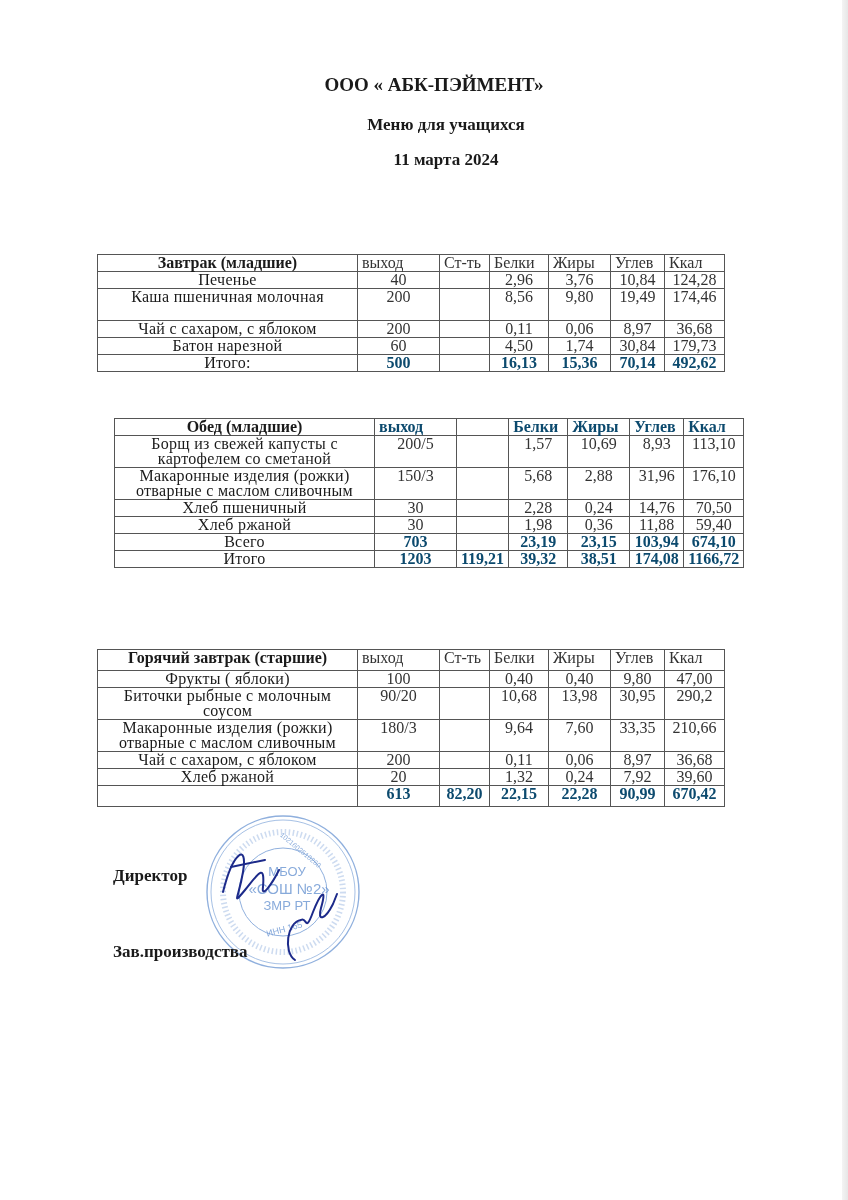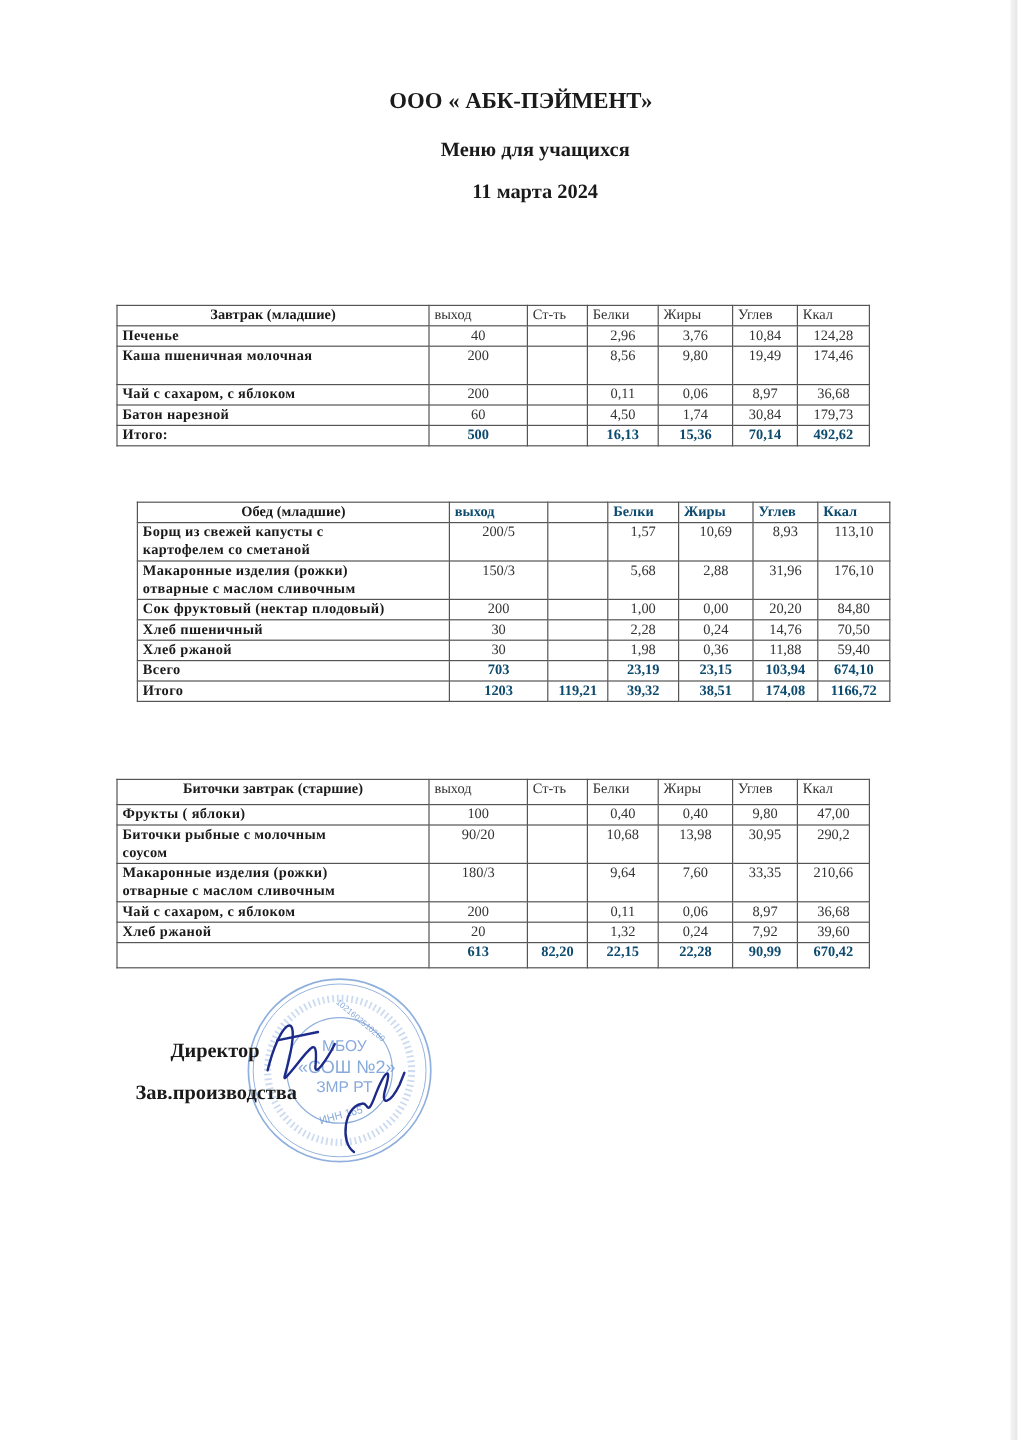--- a/index.html
+++ b/index.html
@@ -11,49 +11,49 @@
     position: absolute; right: 0; top: 0; width: 6px; height: 1200px;
     background: linear-gradient(to right, #f4f4f4, #e6e6e6);
   }
   .hdr { position: absolute; left: 0; width: 848px; text-align: center; font-weight: bold; }
   .hdr.org { top: 74px; font-size: 19px; left: 10px; }
   .hdr.sub { top: 115px; font-size: 17px; left: 22px; }
   .hdr.date { top: 150px; font-size: 17px; left: 22px; }
 
   table.menu {
     position: absolute; border-collapse: collapse; table-layout: fixed;
-    font-size: 12px;
+    font-size: 16px;
   }
   table.menu td {
     border: 1px solid #555; padding: 0 4px; vertical-align: top;
     line-height: 15px; height: 16px; white-space: nowrap;
   }
-  table.menu td.name { font-weight: bold; text-align: left; letter-spacing: 0.3px; }
+  table.menu td.name { font-weight: normal; text-align: center; letter-spacing: 0.3px; }
   table.menu td.num { text-align: center; color: #333; }
   table.menu td.hdrname { text-align: center; font-weight: bold; }
   table.menu td.hdrcol { text-align: left; color: #333; }
   table.menu td.bold { font-weight: bold; color: #0c4a6e; }
   table.menu tr.tall td { height: 31px; }
   table.menu tr.h20 td { height: 20px; }
 
   .col-name { width: 260px; }
   .col-out { width: 82px; }
   .col-cost { width: 50px; }
   .col-b { width: 59px; }
   .col-f { width: 62px; }
   .col-c { width: 54px; }
   .col-k { width: 60px; }
 
   #t1 { left: 97px; top: 254px; }
   #t2 { left: 97px; top: 418px; margin-left: 17px; }
   #t3 { left: 97px; top: 649px; }
 
   .sig-label { position: absolute; font-weight: bold; font-size: 17px; }
-  #sig-director { left: 113px; top: 866px; margin-left: 29px; }
-  #sig-prod { left: 113px; top: 901px; }
+  #sig-director { left: 113px; top: 866px; }
+  #sig-prod { left: 113px; top: 942px; }
 
   .stamp { position: absolute; left: 203px; top: 812px; width: 160px; height: 160px; }
 </style>
 </head>
 <body>
 
 <div class="edge-right"></div>
 
 <div class="hdr org">ООО « АБК-ПЭЙМЕНТ»</div>
 <div class="hdr sub">Меню для учащихся</div>
@@ -165,29 +165,20 @@
           <div>отварные с маслом сливочным</div>
         </td>
     <td class="num">150/3</td>
     <td class="num"></td>
     <td class="num">5,68</td>
     <td class="num">2,88</td>
     <td class="num">31,96</td>
     <td class="num">176,10</td>
   </tr>
   <tr>
-    <td class="name">Сок фруктовый (нектар плодовый)</td>
-    <td class="num">200</td>
-    <td class="num"></td>
-    <td class="num">1,00</td>
-    <td class="num">0,00</td>
-    <td class="num">20,20</td>
-    <td class="num">84,80</td>
-  </tr>
-  <tr>
     <td class="name">Хлеб пшеничный</td>
     <td class="num">30</td>
     <td class="num"></td>
     <td class="num">2,28</td>
     <td class="num">0,24</td>
     <td class="num">14,76</td>
     <td class="num">70,50</td>
   </tr>
   <tr>
     <td class="name">Хлеб ржаной</td>
@@ -224,21 +215,21 @@
     <col class="col-name">
       <col class="col-out">
       <col class="col-cost">
       <col class="col-b">
       <col class="col-f">
       <col class="col-c">
       <col class="col-k">
   </colgroup>
   <tbody>
       <tr class="h20">
-    <td class="hdrname">Биточки завтрак (старшие)</td>
+    <td class="hdrname">Горячий завтрак (старшие)</td>
     <td class="hdrcol">выход</td>
     <td class="hdrcol">Ст-ть</td>
     <td class="hdrcol">Белки</td>
     <td class="hdrcol">Жиры</td>
     <td class="hdrcol">Углев</td>
     <td class="hdrcol">Ккал</td>
   </tr>
   <tr>
     <td class="name">Фрукты ( яблоки)</td>
     <td class="num">100</td>

